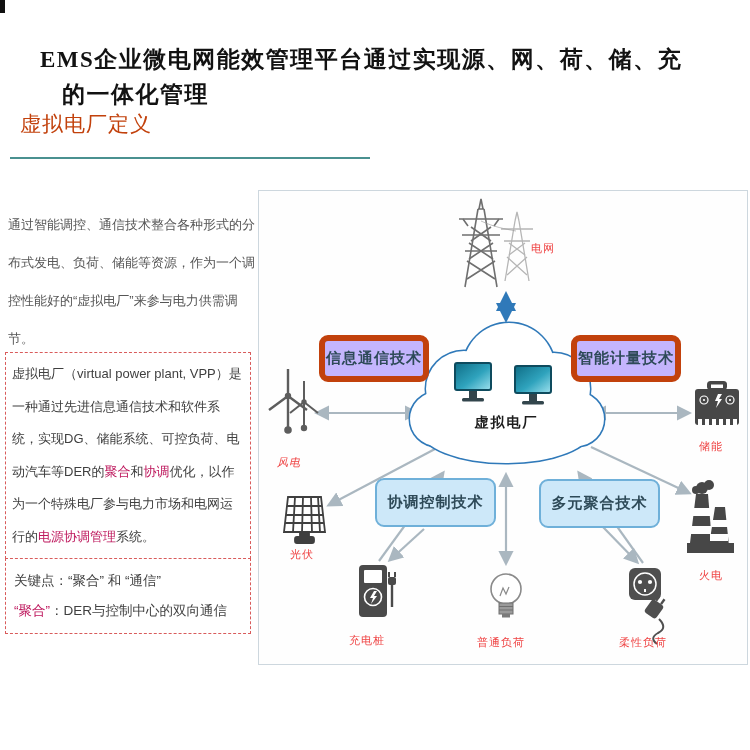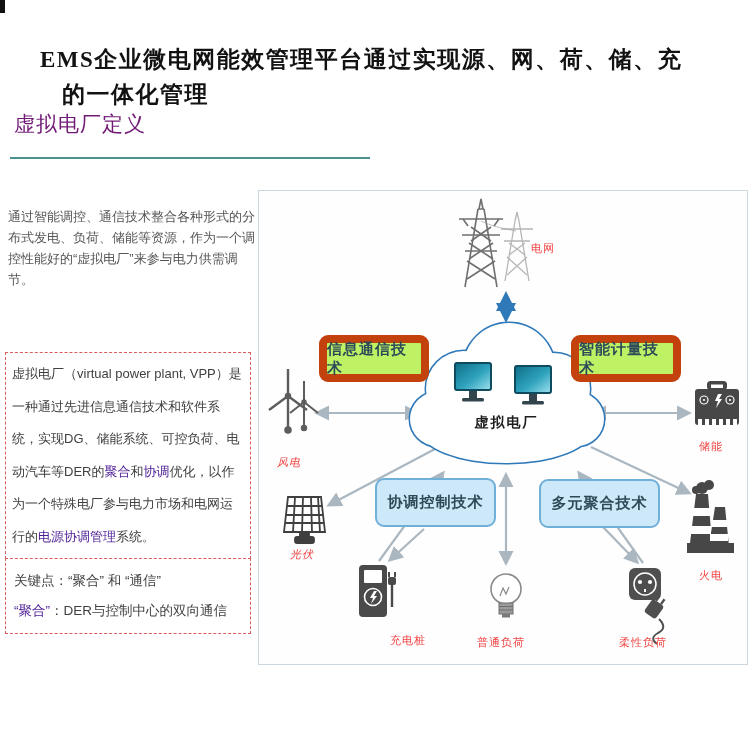--- a/index.html
+++ b/index.html
@@ -8,56 +8,56 @@
   .slide { position:absolute; inset:0; background:#ffffff; }
 
   .corner-mark { position:absolute; left:0; top:0; width:5px; height:13px; background:#111; }
 
   .doc-title { position:absolute; left:40px; top:42px; width:690px;
                font-family:"Liberation Serif","DejaVu Serif",serif;
                font-weight:bold; font-size:23px; line-height:35px;
                color:#121212; letter-spacing:1.5px; }
   .doc-title .line2 { padding-left:22px; }
 
-  .section-heading { position:absolute; left:14px; top:110px; font-size:21px;
-                     color:#701a75; letter-spacing:1px;text-align:right; }
+  .section-heading { position:absolute; left:20px; top:110px; font-size:21px;
+                     color:#c2410c; letter-spacing:1px;text-align:right; }
   .heading-rule { position:absolute; left:10px; top:157px; width:360px; height:2px;
                   background:#4a9190; }
 
   .intro-text { position:absolute; left:8px; top:206px; width:248px;
-                font-size:13px; line-height:21px; color:#565656; }
+                font-size:13px; line-height:38px; color:#565656; }
 
   .dashed-box { position:absolute; border:1.5px dashed #d95b5b; background:#fff;
                 color:#3f3f3f; }
   .definition-box { left:5px; top:352px; width:246px; padding:5px 6px;
                     font-size:13px; line-height:32.5px; }
   .keypoints-box { left:5px; top:558px; width:246px; padding:7px 8px;
                    font-size:13.5px; line-height:30px; }
-  .red { color:#4c1d95; }
+  .red { color:#be185d; }
 
   .diagram-panel { position:absolute; left:258px; top:190px; width:490px; height:475px;
                    border:1px solid #cdd7de; background:#fefefe; }
   .diagram-panel svg { position:absolute; left:0; top:0; }
 
   .tech-box { position:absolute; border-radius:9px; display:flex; align-items:center;
               justify-content:center; font-size:15px; font-weight:bold; color:#2e4a58;
               letter-spacing:1px; }
-  .tech-box.light { background:#bef264; border:8px solid #c2410c; }
+  .tech-box.light { background:#c4b5fd; border:6px solid #c2410c; }
   .tech-box.deep  { background:#cde8f9; border:2px solid #6fb0d9; }
   .tb-info  { left:60px;  top:144px; width:110px; height:47px; }
   .tb-meter { left:312px; top:144px; width:110px; height:47px; }
   .tb-coord { left:116px; top:287px; width:121px; height:49px; }
   .tb-agg   { left:280px; top:288px; width:121px; height:49px; }
 
   .node-label { position:absolute; font-size:11px; color:#ef4444; letter-spacing:1px; }
   .nl-grid    { left:272px; top:50px;  }
   .nl-wind    { left:18px;  top:264px;font-style:italic; }
   .nl-storage { left:440px; top:248px; }
-  .nl-solar   { left:31px;  top:356px;font-style:italic; }
-  .nl-charger { left:90px;  top:442px;margin-left:41px; }
+  .nl-solar   { left:31px;  top:356px; }
+  .nl-charger { left:90px;  top:442px; }
   .nl-load    { left:218px; top:444px; }
   .nl-flex    { left:360px; top:444px; }
   .nl-thermal { left:440px; top:377px; }
 
   .cloud-label { position:absolute; left:190px; top:223px; width:115px; text-align:center;
                  font-size:14px; font-weight:bold; color:#1c1c1c; letter-spacing:2px; }
 </style>
 </head>
 <body>
 

